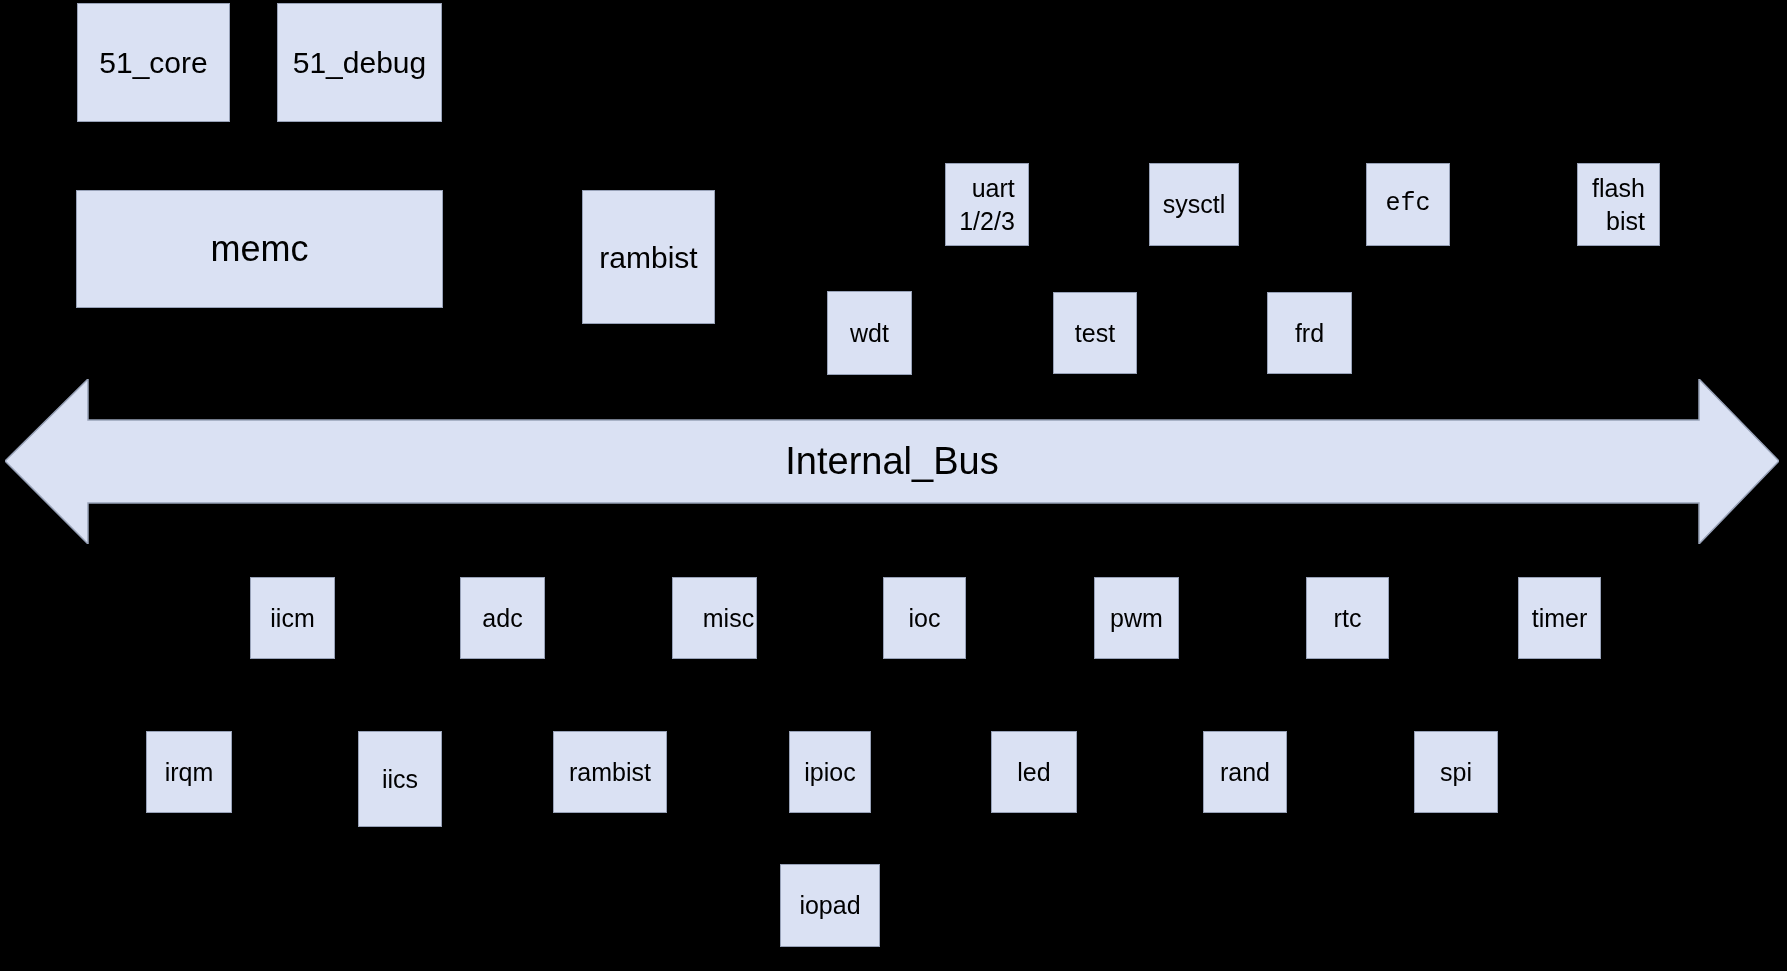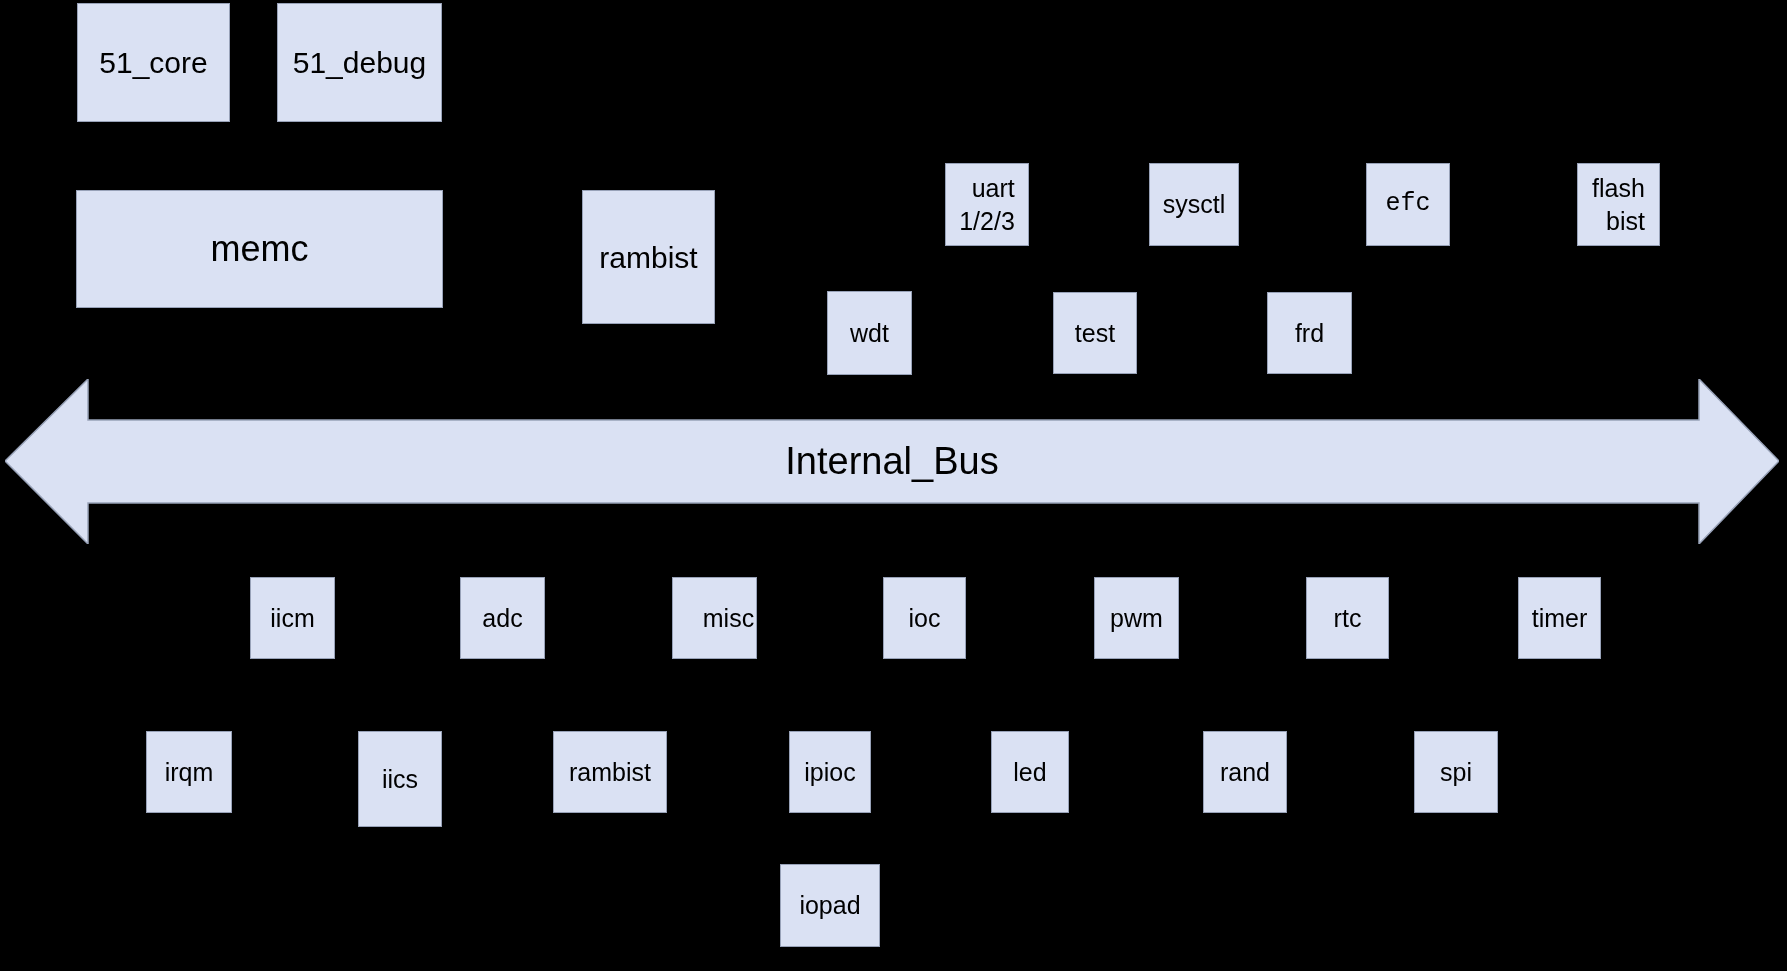--- a/index.html
+++ b/index.html
@@ -91,19 +91,19 @@
   <div class="block" style="left:672px;  top:577px; width:85px; height:82px;padding-left:28px;">misc</div>
   <div class="block" style="left:883px;  top:577px; width:83px; height:82px;">ioc</div>
   <div class="block" style="left:1094px; top:577px; width:85px; height:82px;">pwm</div>
   <div class="block" style="left:1306px; top:577px; width:83px; height:82px;">rtc</div>
   <div class="block" style="left:1518px; top:577px; width:83px; height:82px;">timer</div>
 
   <div class="block" style="left:146px;  top:731px; width:86px; height:82px;">irqm</div>
   <div class="block" style="left:358px;  top:731px; width:84px; height:96px;">iics</div>
   <div class="block" style="left:553px;  top:731px; width:114px; height:82px;">rambist</div>
   <div class="block" style="left:789px;  top:731px; width:82px; height:82px;">ipioc</div>
-  <div class="block" style="left:991px;  top:731px; width:78px; height:82px;">led</div>
+  <div class="block" style="left:991px;  top:731px; width:86px; height:82px;">led</div>
   <div class="block" style="left:1203px; top:731px; width:84px; height:82px;">rand</div>
   <div class="block" style="left:1414px; top:731px; width:84px; height:82px;">spi</div>
 
   <div class="block" style="left:780px;  top:864px; width:100px; height:83px;">iopad</div>
 
 </div>
 
 </body></html>

